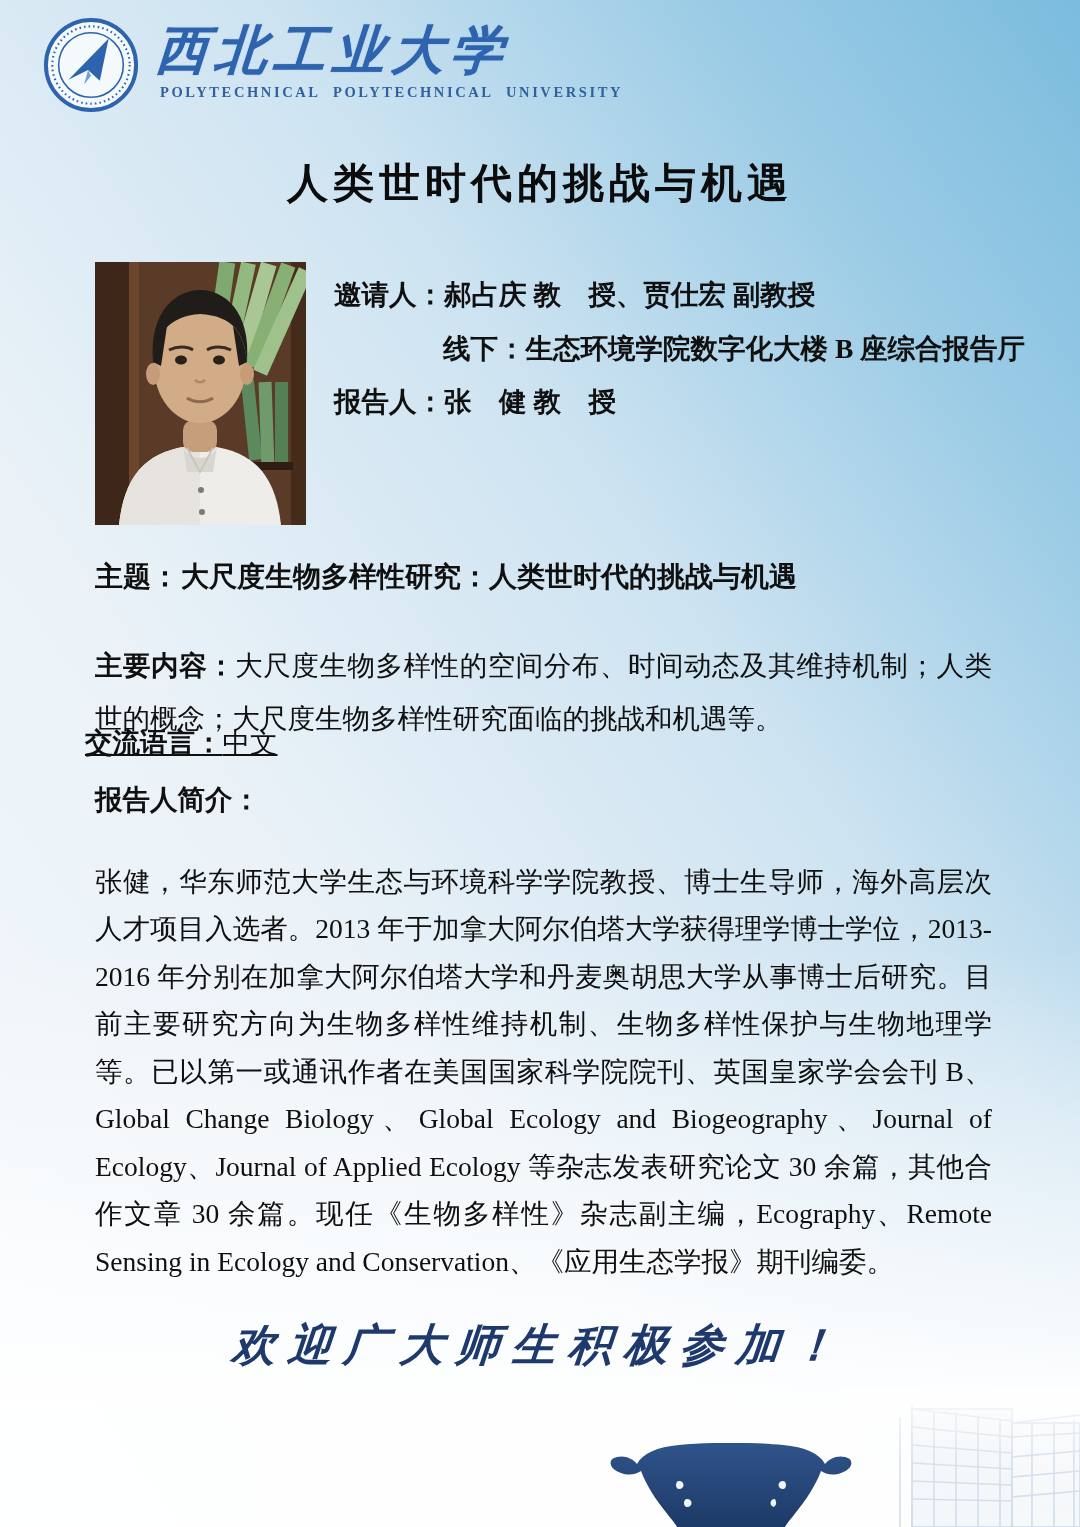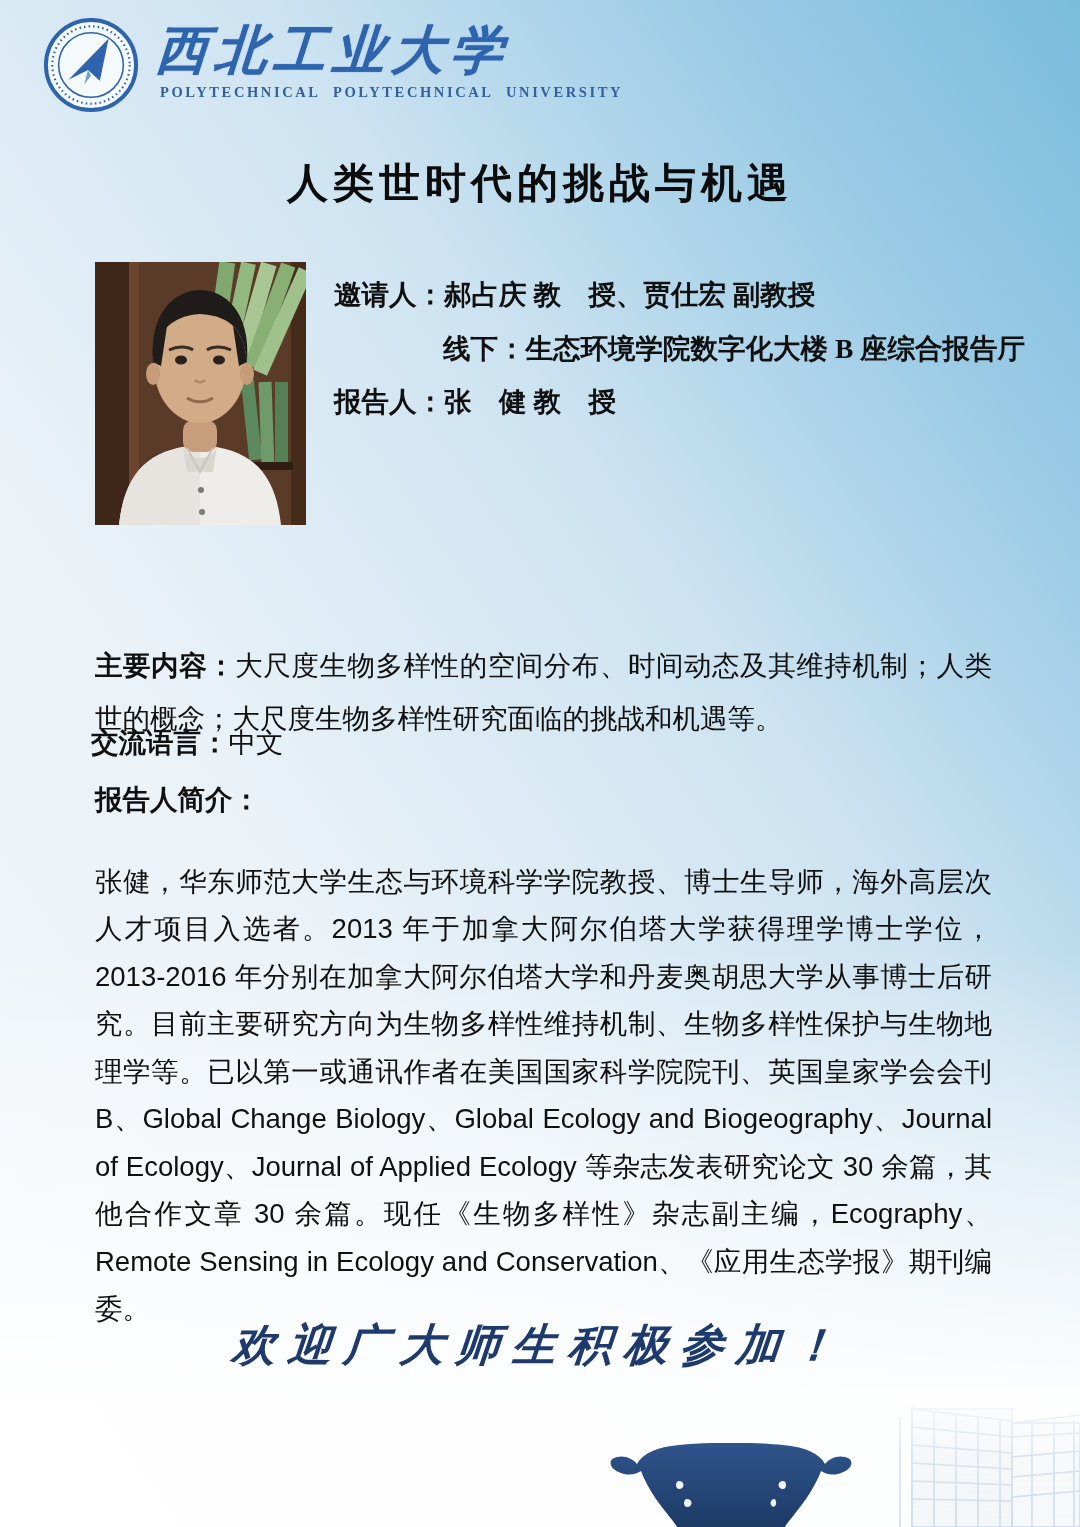--- a/index.html
+++ b/index.html
@@ -36,26 +36,26 @@
   .details{position:absolute;left:334px;top:268px;width:680px;}
   .drow{font-size:27.5px;line-height:53.5px;white-space:nowrap;}
   .dlabel{font-family:"Liberation Sans","DejaVu Sans",sans-serif;font-weight:700;}
   .dvalue{font-family:"Liberation Serif",serif;font-weight:700;}
   .indent{padding-left:109px;}
   
   .topic{position:absolute;left:95px;top:558px;font-size:28px;white-space:nowrap;}
   .topic .dlabel{margin-right:2px;}
   .topic .tvalue{font-family:"Liberation Sans","DejaVu Sans",sans-serif;font-weight:700;}
   .content{position:absolute;left:95px;top:611px;width:897px;font-size:27.5px;line-height:53px;text-align:justify;}
-  .lang{position:absolute;left:91px;top:725px;font-size:27.5px;}
+  .lang{position:absolute;left:85px;top:725px;font-size:27.5px;text-decoration:underline;}
   .lang .dvalue{font-weight:400;}
   .bio-head{position:absolute;left:95px;top:782px;font-size:27.5px;}
   .bio{position:absolute;left:95px;top:830px;width:897px;font-size:27.5px;line-height:47.5px;text-align:justify;font-weight:400;}
   .para-label{font-family:"Liberation Sans","DejaVu Sans",sans-serif;font-weight:700;}
-  .para-value{font-family:Liberation Sans, sans-serif;font-weight:400;}
+  .para-value{font-family:Liberation Serif, serif;font-weight:400;}
   
   .welcome{
     position:absolute;left:0;right:0;top:1316px;text-align:center;
     font-size:44px;font-weight:900;font-style:italic;letter-spacing:12px;
     color:#1e3a6c;transform:skewX(-5deg);font-family:"Liberation Serif",serif;
   }
   
   .building{position:absolute;right:0;bottom:0;width:238px;height:140px;opacity:.65;}
   .vessel{position:absolute;left:583px;bottom:0;width:296px;height:84px;}
 </style>
@@ -122,20 +122,21 @@
       <path d="M92,186 L105,210 L118,186" stroke="#c9c5bf" stroke-width="2" fill="none"></path>
     </svg>
   </div>
 
   <div class="details">
     <div class="drow"><span class="dlabel">邀请人：</span><span class="dvalue">郝占庆 教　授、贾仕宏 副教授</span></div>
     <div class="drow indent"><span class="dvalue">线下：生态环境学院数字化大楼 B 座综合报告厅</span></div>
     <div class="drow"><span class="dlabel">报告人：</span><span class="dvalue">张　健 教　授</span></div>
   </div>
 
+  <div class="topic"><span class="dlabel">主题：</span><span class="tvalue">大尺度生物多样性研究：人类世时代的挑战与机遇</span></div>
 
   <p class="content"><span class="para-label">主要内容：</span><span class="para-value">大尺度生物多样性的空间分布、时间动态及其维持机制；人类世的概念；大尺度生物多样性研究面临的挑战和机遇等。</span></p>
 
   <div class="lang"><span class="para-label">交流语言：</span><span class="dvalue">中文</span></div>
 
   <div class="bio-head para-label">报告人简介：</div>
   <p class="bio para-value">张健，华东师范大学生态与环境科学学院教授、博士生导师，海外高层次人才项目入选者。2013 年于加拿大阿尔伯塔大学获得理学博士学位，2013-2016 年分别在加拿大阿尔伯塔大学和丹麦奥胡思大学从事博士后研究。目前主要研究方向为生物多样性维持机制、生物多样性保护与生物地理学等。已以第一或通讯作者在美国国家科学院院刊、英国皇家学会会刊 B、Global Change Biology、Global Ecology and Biogeography、Journal of Ecology、Journal of Applied Ecology 等杂志发表研究论文 30 余篇，其他合作文章 30 余篇。现任《生物多样性》杂志副主编，Ecography、Remote Sensing in Ecology and Conservation、《应用生态学报》期刊编委。</p>
 
   <div class="welcome">欢迎广大师生积极参加！</div>
 

